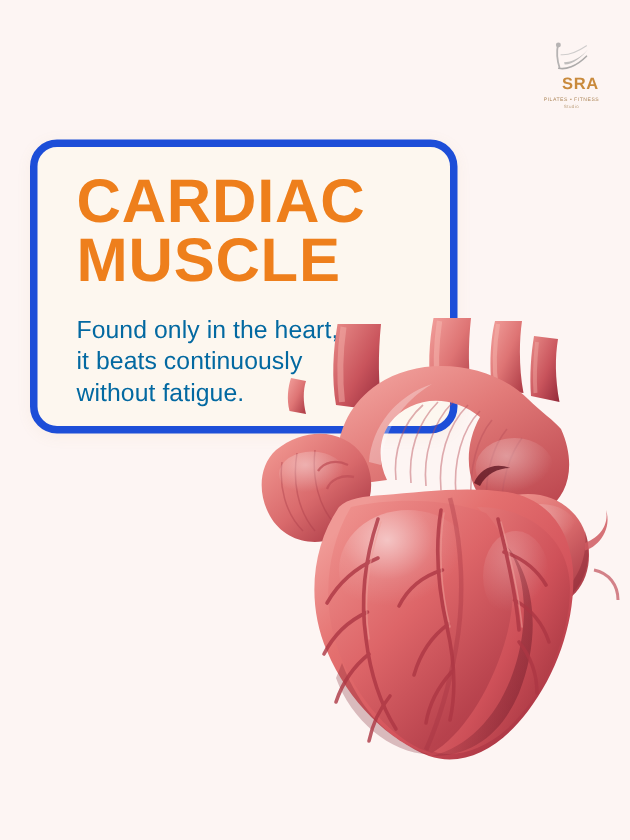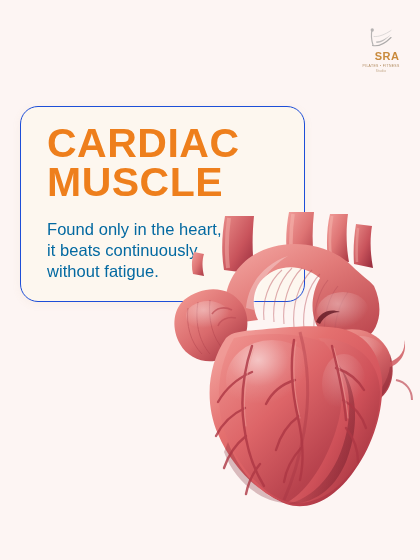--- a/index.html
+++ b/index.html
@@ -62,26 +62,26 @@
     letter-spacing: .3px;
     color: #bda07e;
     line-height: 1.4;
     white-space: nowrap;
   }
 
   
   #card {
     position: absolute;
     left: 20px;
-    top: 106px;
+    top: 93px;
     width: 285px;
     height: 196px;
     box-sizing: border-box;
     background: #fdf7ef;
-    border: 1px solid #1d4ed8;
+    border: 5px solid #1d4ed8;
     border-radius: 18px;
     box-shadow: 0 2px 10px rgba(190,140,90,.07);
     padding: 17px 20px 0 26px;
     z-index: 3;
   }
   #card .headline {
     color: #ee7f1c;
     font-weight: bold;
     font-size: 41px;
     line-height: 0.96;

